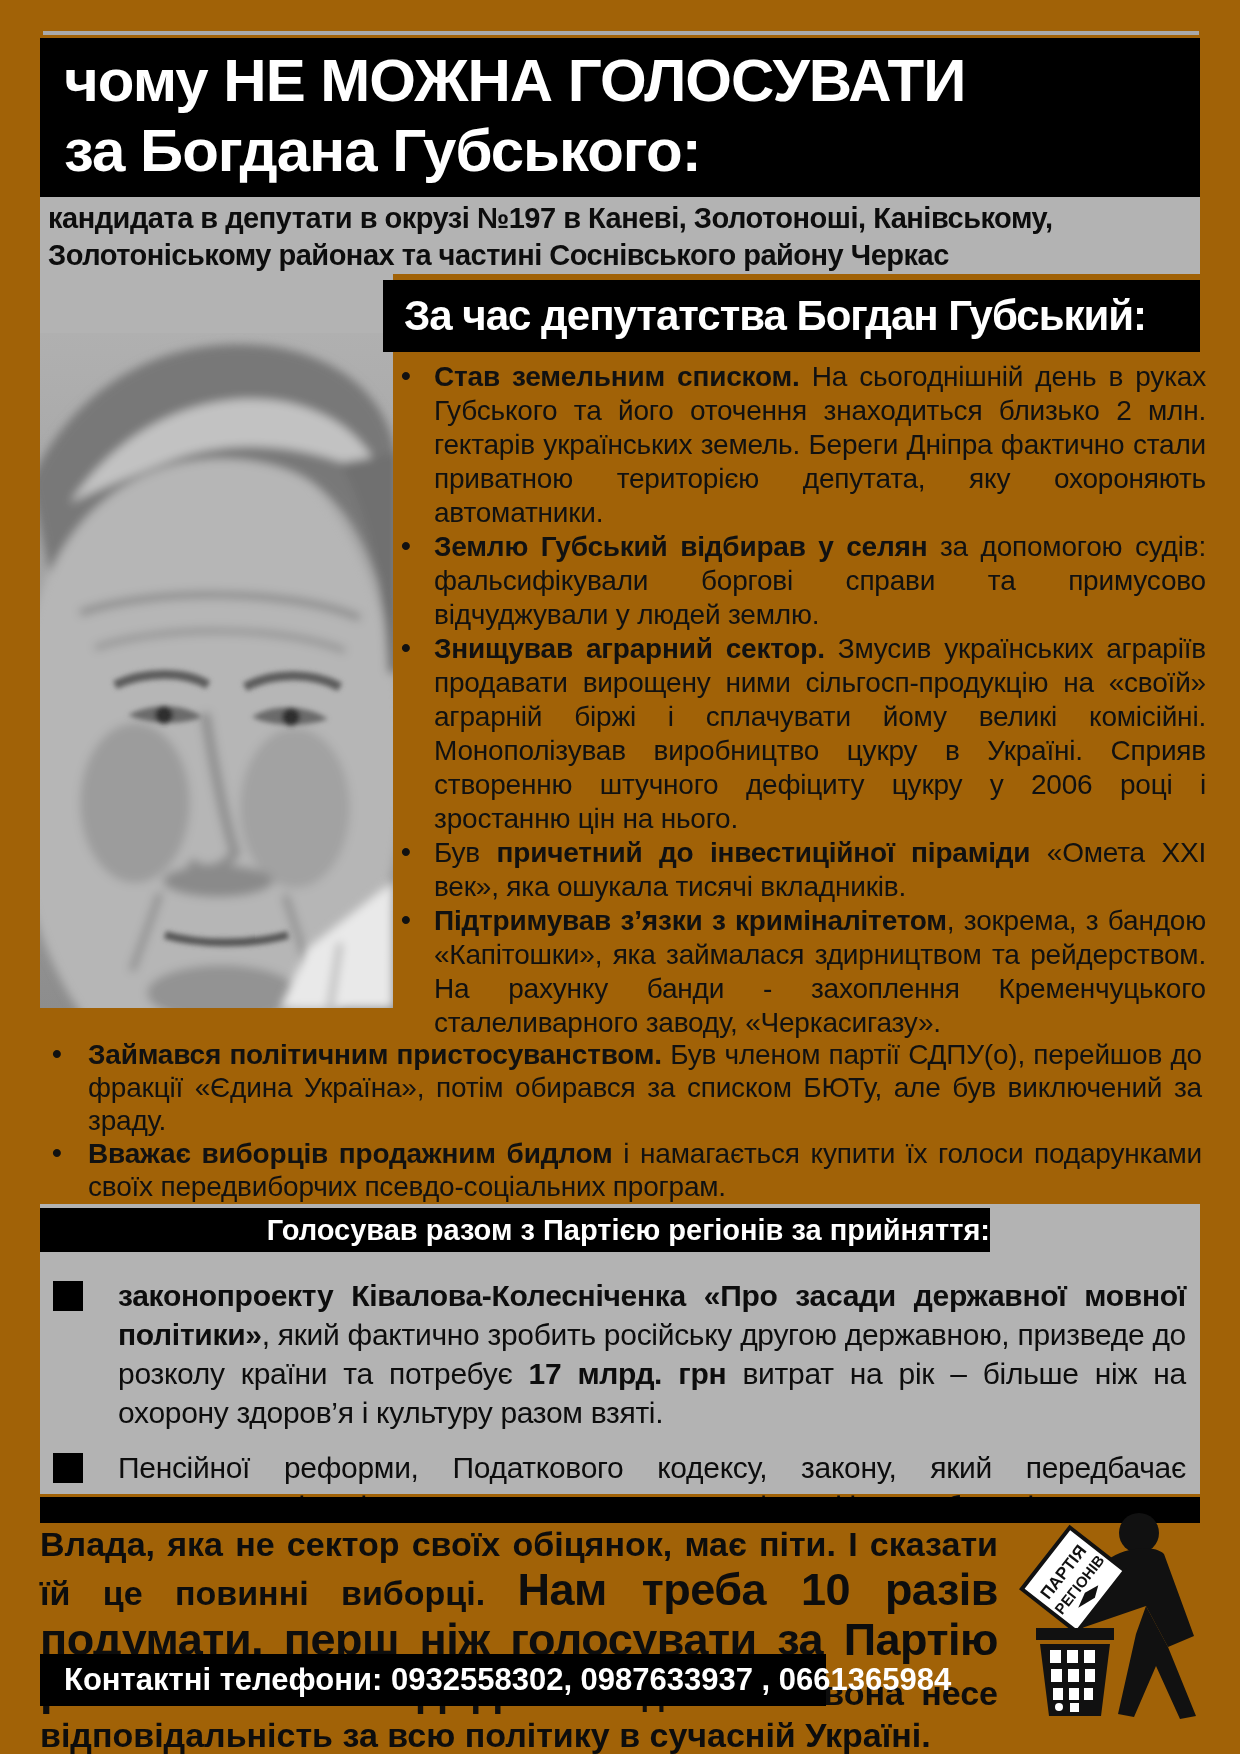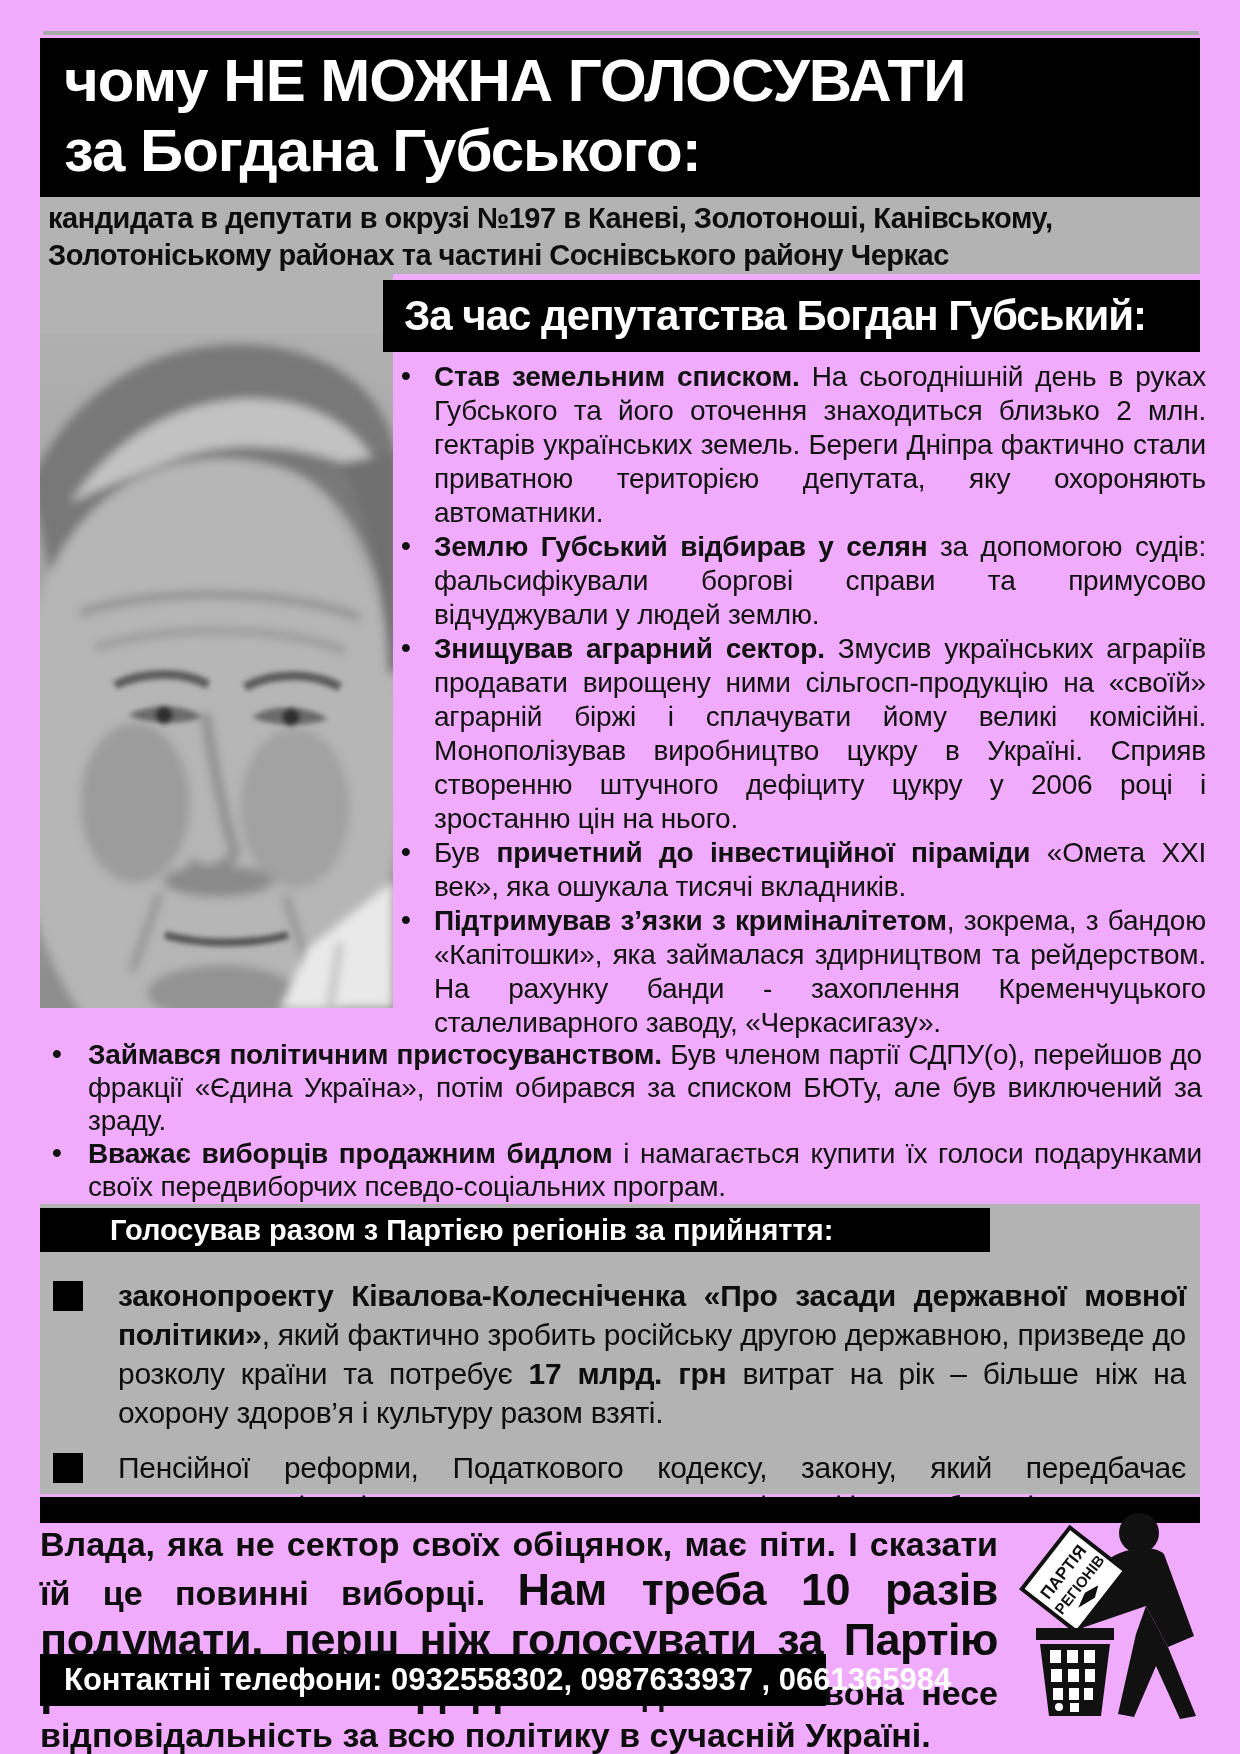--- a/index.html
+++ b/index.html
@@ -1,17 +1,17 @@
 <!DOCTYPE html>
 <html><head>
 <meta charset="utf-8">
 <style>
   html,body { margin:0; padding:0; background:#ffffff; }
   .page {
-    position:relative; width:1240px; height:1754px; background:#f0abfc;
+    position:relative; width:1240px; height:1754px; background:#a16207;
     font-family:"Liberation Sans", sans-serif; color:#111111; overflow:hidden;
   }
   .thin-line { position:absolute; left:43px; top:31px; width:1156px; height:4px; background:#a9a9a9; }
 
   .title-box {
     position:absolute; left:40px; top:38px; width:1160px; height:159px; background:#000000;
     color:#ffffff; font-weight:bold; font-size:60px; line-height:70px;
     padding:8px 0 0 24px; letter-spacing:-1px; box-sizing:border-box;
   }
 
@@ -43,21 +43,21 @@
     position:absolute; left:40px; top:1038px; width:1162px;
     font-size:28px; line-height:33px; text-align:justify; letter-spacing:-0.2px;
   }
   .wide-bullets .bullet { padding-left:48px; }
   .wide-bullets .bullet::before { left:12px; }
 
   .votes-box { position:absolute; left:40px; top:1204px; width:1160px; height:290px; background:#b3b3b3; }
   .votes-header {
     position:absolute; left:0; top:4px; width:950px; height:44px; background:#000000;
     color:#ffffff; font-weight:bold; font-size:29px; line-height:44px;
-    padding-left:70px; box-sizing:border-box; white-space:nowrap;
+    padding-left:70px; box-sizing:border-box; white-space:nowrap;text-align:right;
   }
   .votes-items {
     position:absolute; left:0; top:56px; width:100%; box-sizing:border-box; padding-right:14px;
     font-size:30px; line-height:39px; text-align:justify; letter-spacing:-0.3px; color:#0d0d0d;
   }
   .vitem { position:relative; padding-left:78px; margin-bottom:8px;margin-top:16px; }
   .vitem .sq { position:absolute; left:13px; top:5px; width:30px; height:30px; background:#000000; }
 
   .divider-bar { position:absolute; left:40px; top:1497px; width:1160px; height:26px; background:#000000; }
 

